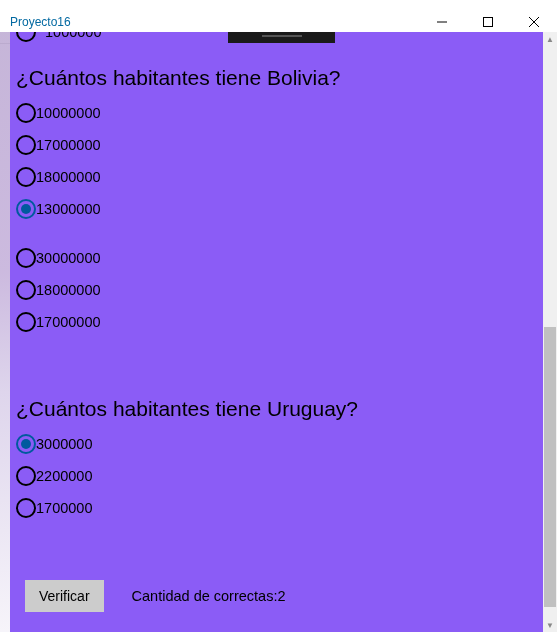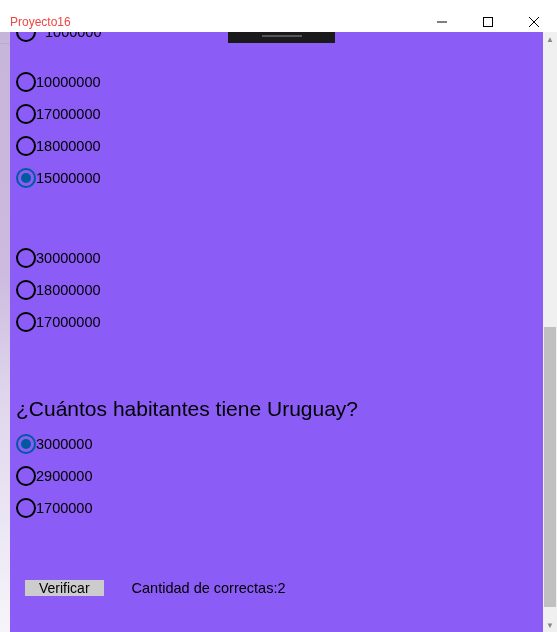--- a/index.html
+++ b/index.html
@@ -10,21 +10,21 @@
     height: 632px;
     overflow: hidden;
     position: relative;
   }
   .titlebar {
     height: 44px;
     display: flex;
     align-items: center;
     padding-left: 10px;
     font-size: 12px;
-    color: #ef4444;
+    color: #0369a1;
     border-bottom: 1px solid #eee;
   }
   .titlebar-spacer { flex: 1; }
   .titlebar-btn {
     width: 46px;
     height: 32px;
     display: flex;
     align-items: center;
     justify-content: center;
     color: #000;
@@ -153,21 +153,21 @@
     position: absolute;
     left: 15px;
     top: 548px;
     display: flex;
     align-items: center;
     gap: 28px;
   }
   .verify-btn {
     background: #ccc;
     border: none;
-    padding: 0 14px;
+    padding: 8px 14px;
     font-size: 14px;
     color: #000;
     font-family: inherit;
   }
   .result-text {
     font-size: 14.5px;
     color: #000;
   }
 </style>
 </head>
@@ -199,37 +199,38 @@
 <div class="content-area">
 
   <div class="dark-bar"></div>
 
   <div class="partial-row">
     <span class="radio-outer"></span>
     <span class="radio-label">1000000</span>
   </div>
 
   <div class="question-block q1">
+    <div class="question-title">¿Cuántos habitantes tiene Bolivia?</div>
     <div class="radio-row">
       <span class="radio-outer"></span>
       <span class="radio-label">10000000</span>
     </div>
     <div class="radio-row">
       <span class="radio-outer"></span>
       <span class="radio-label">17000000</span>
     </div>
     <div class="radio-row">
       <span class="radio-outer"></span>
       <span class="radio-label">18000000</span>
     </div>
     <div class="radio-row">
       <span class="radio-outer selected">
           <span class="radio-inner"></span>
         </span>
-      <span class="radio-label">15000000</span>
+      <span class="radio-label">13000000</span>
     </div>
   </div>
 
   <div class="question-block q2">
     <div class="radio-row">
       <span class="radio-outer"></span>
       <span class="radio-label">30000000</span>
     </div>
     <div class="radio-row">
       <span class="radio-outer"></span>
@@ -244,21 +245,21 @@
   <div class="question-block q3">
     <div class="question-title">¿Cuántos habitantes tiene Uruguay?</div>
     <div class="radio-row">
       <span class="radio-outer selected">
           <span class="radio-inner"></span>
         </span>
       <span class="radio-label">3000000</span>
     </div>
     <div class="radio-row">
       <span class="radio-outer"></span>
-      <span class="radio-label">2900000</span>
+      <span class="radio-label">2200000</span>
     </div>
     <div class="radio-row">
       <span class="radio-outer"></span>
       <span class="radio-label">1700000</span>
     </div>
   </div>
 
   <div class="bottom-row">
     <button class="verify-btn">Verificar</button>
     <span class="result-text">Cantidad de correctas:2</span>

